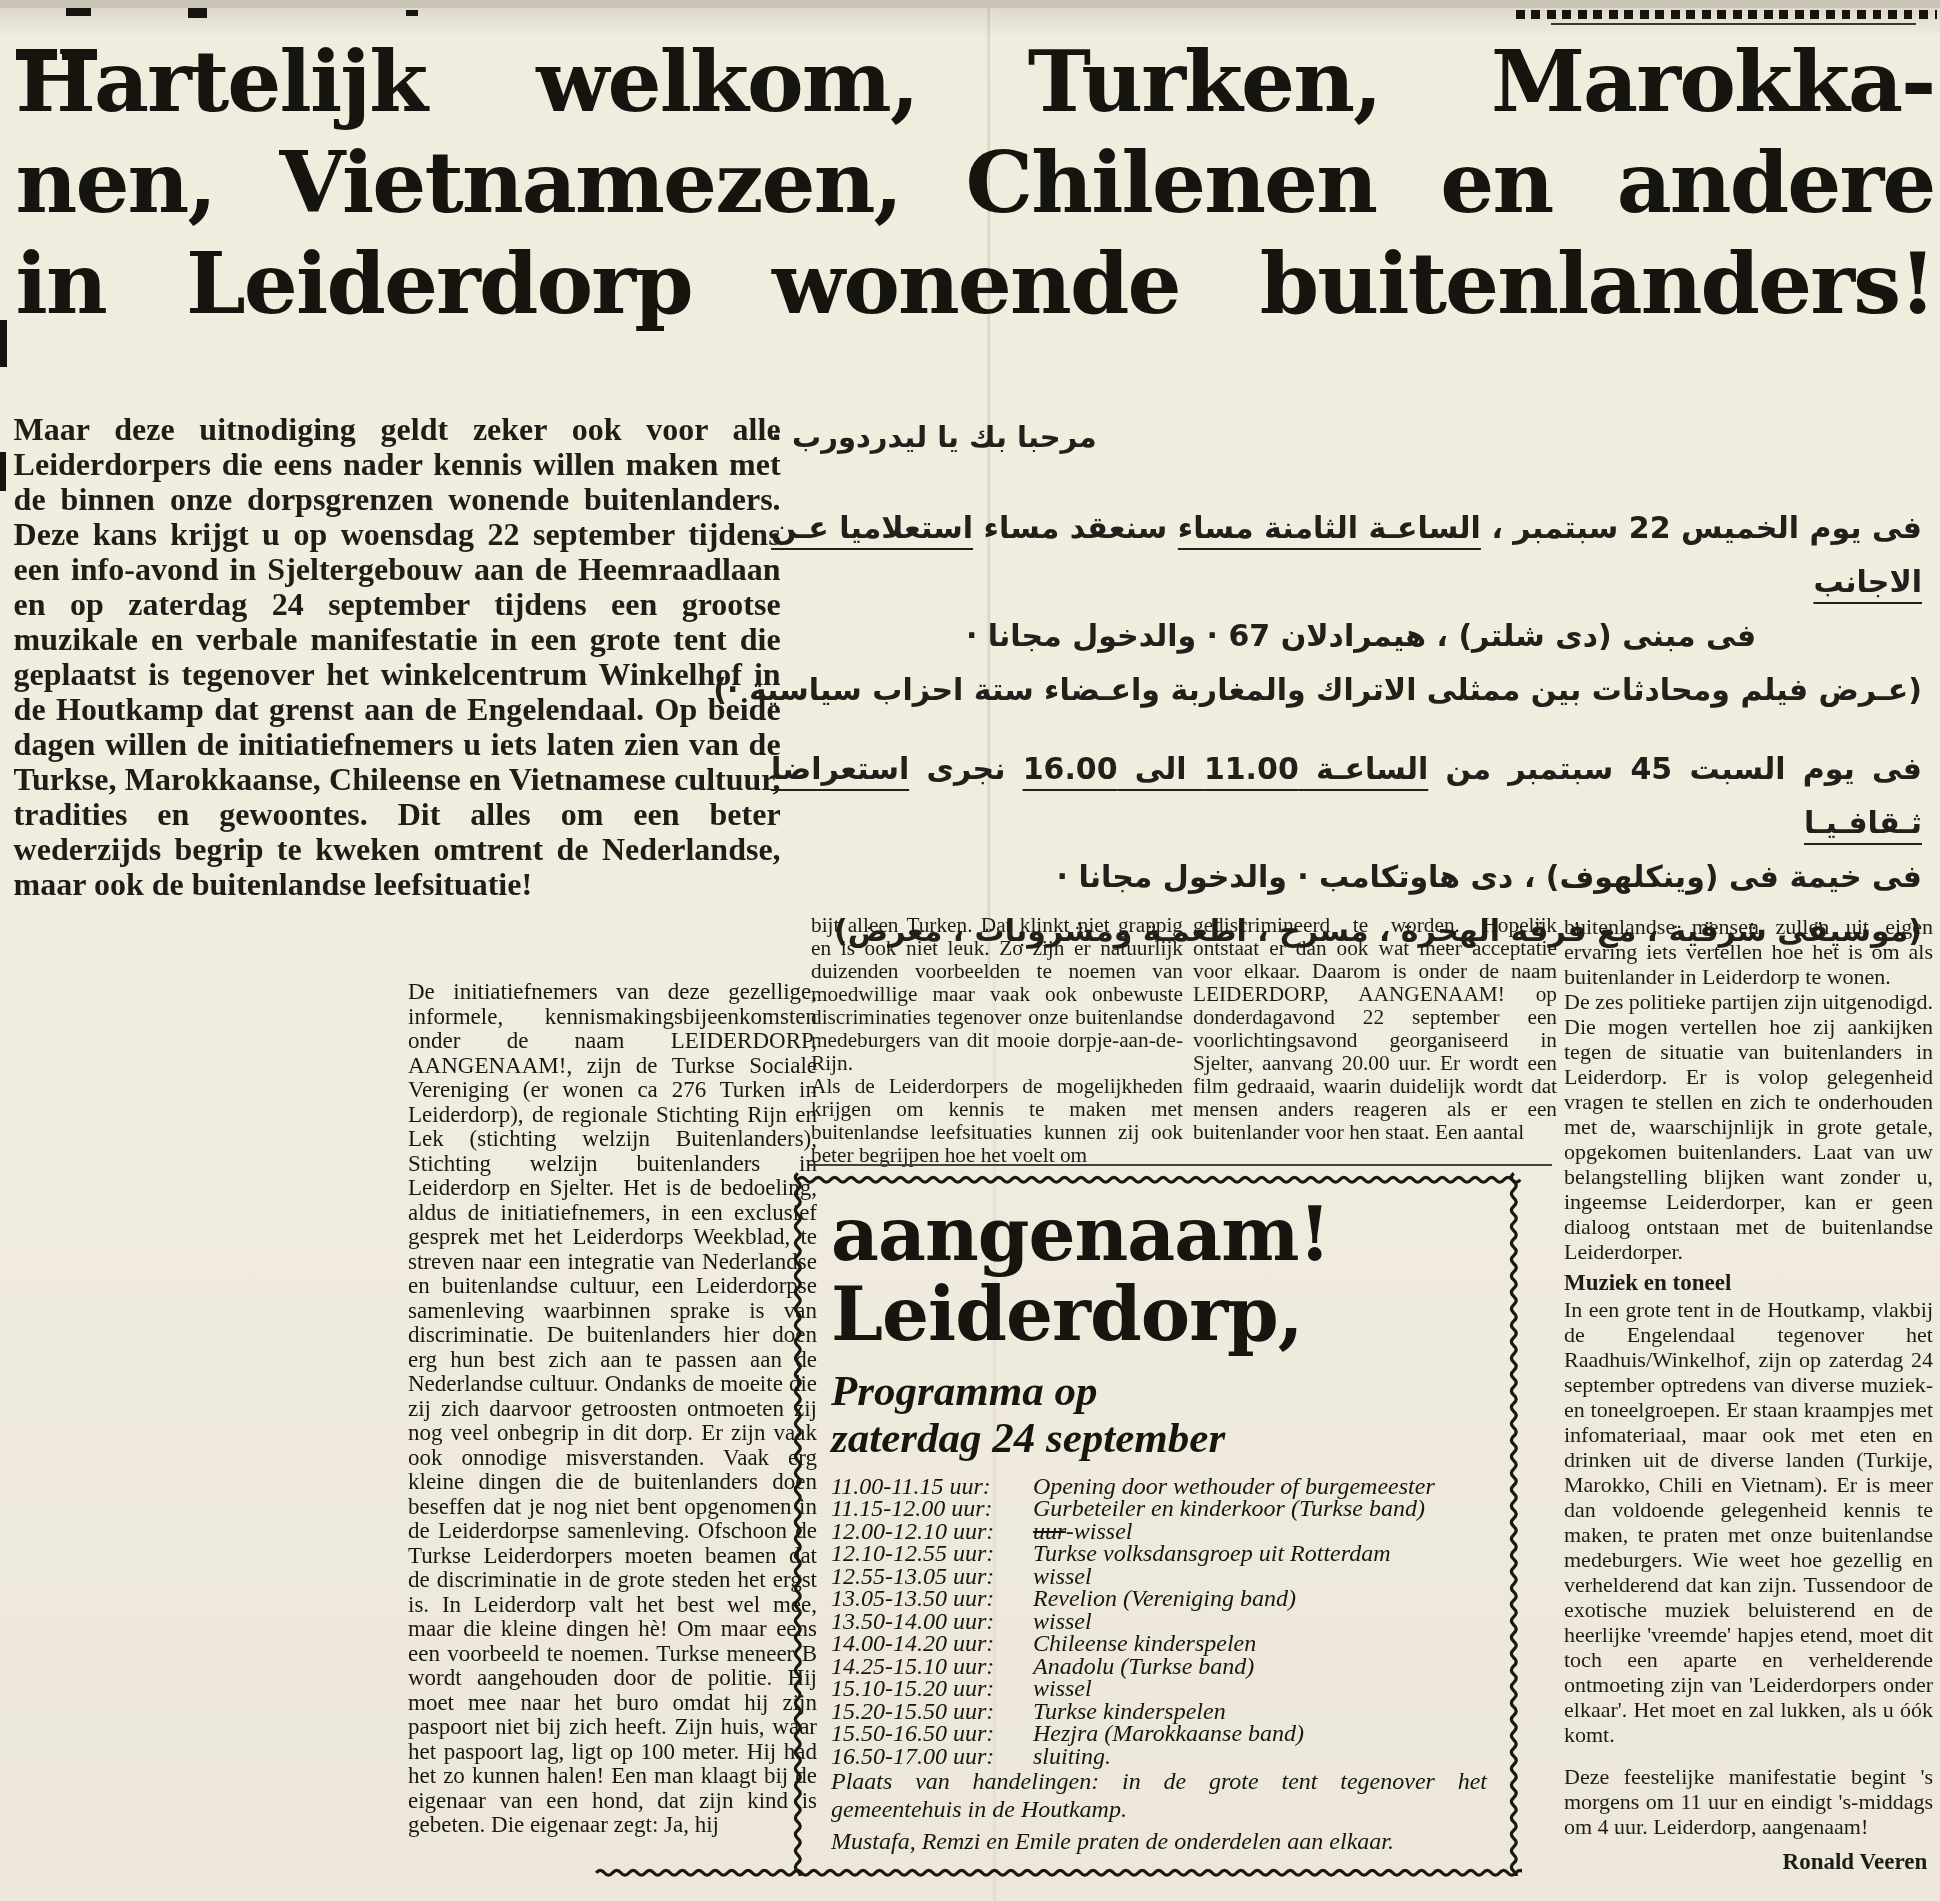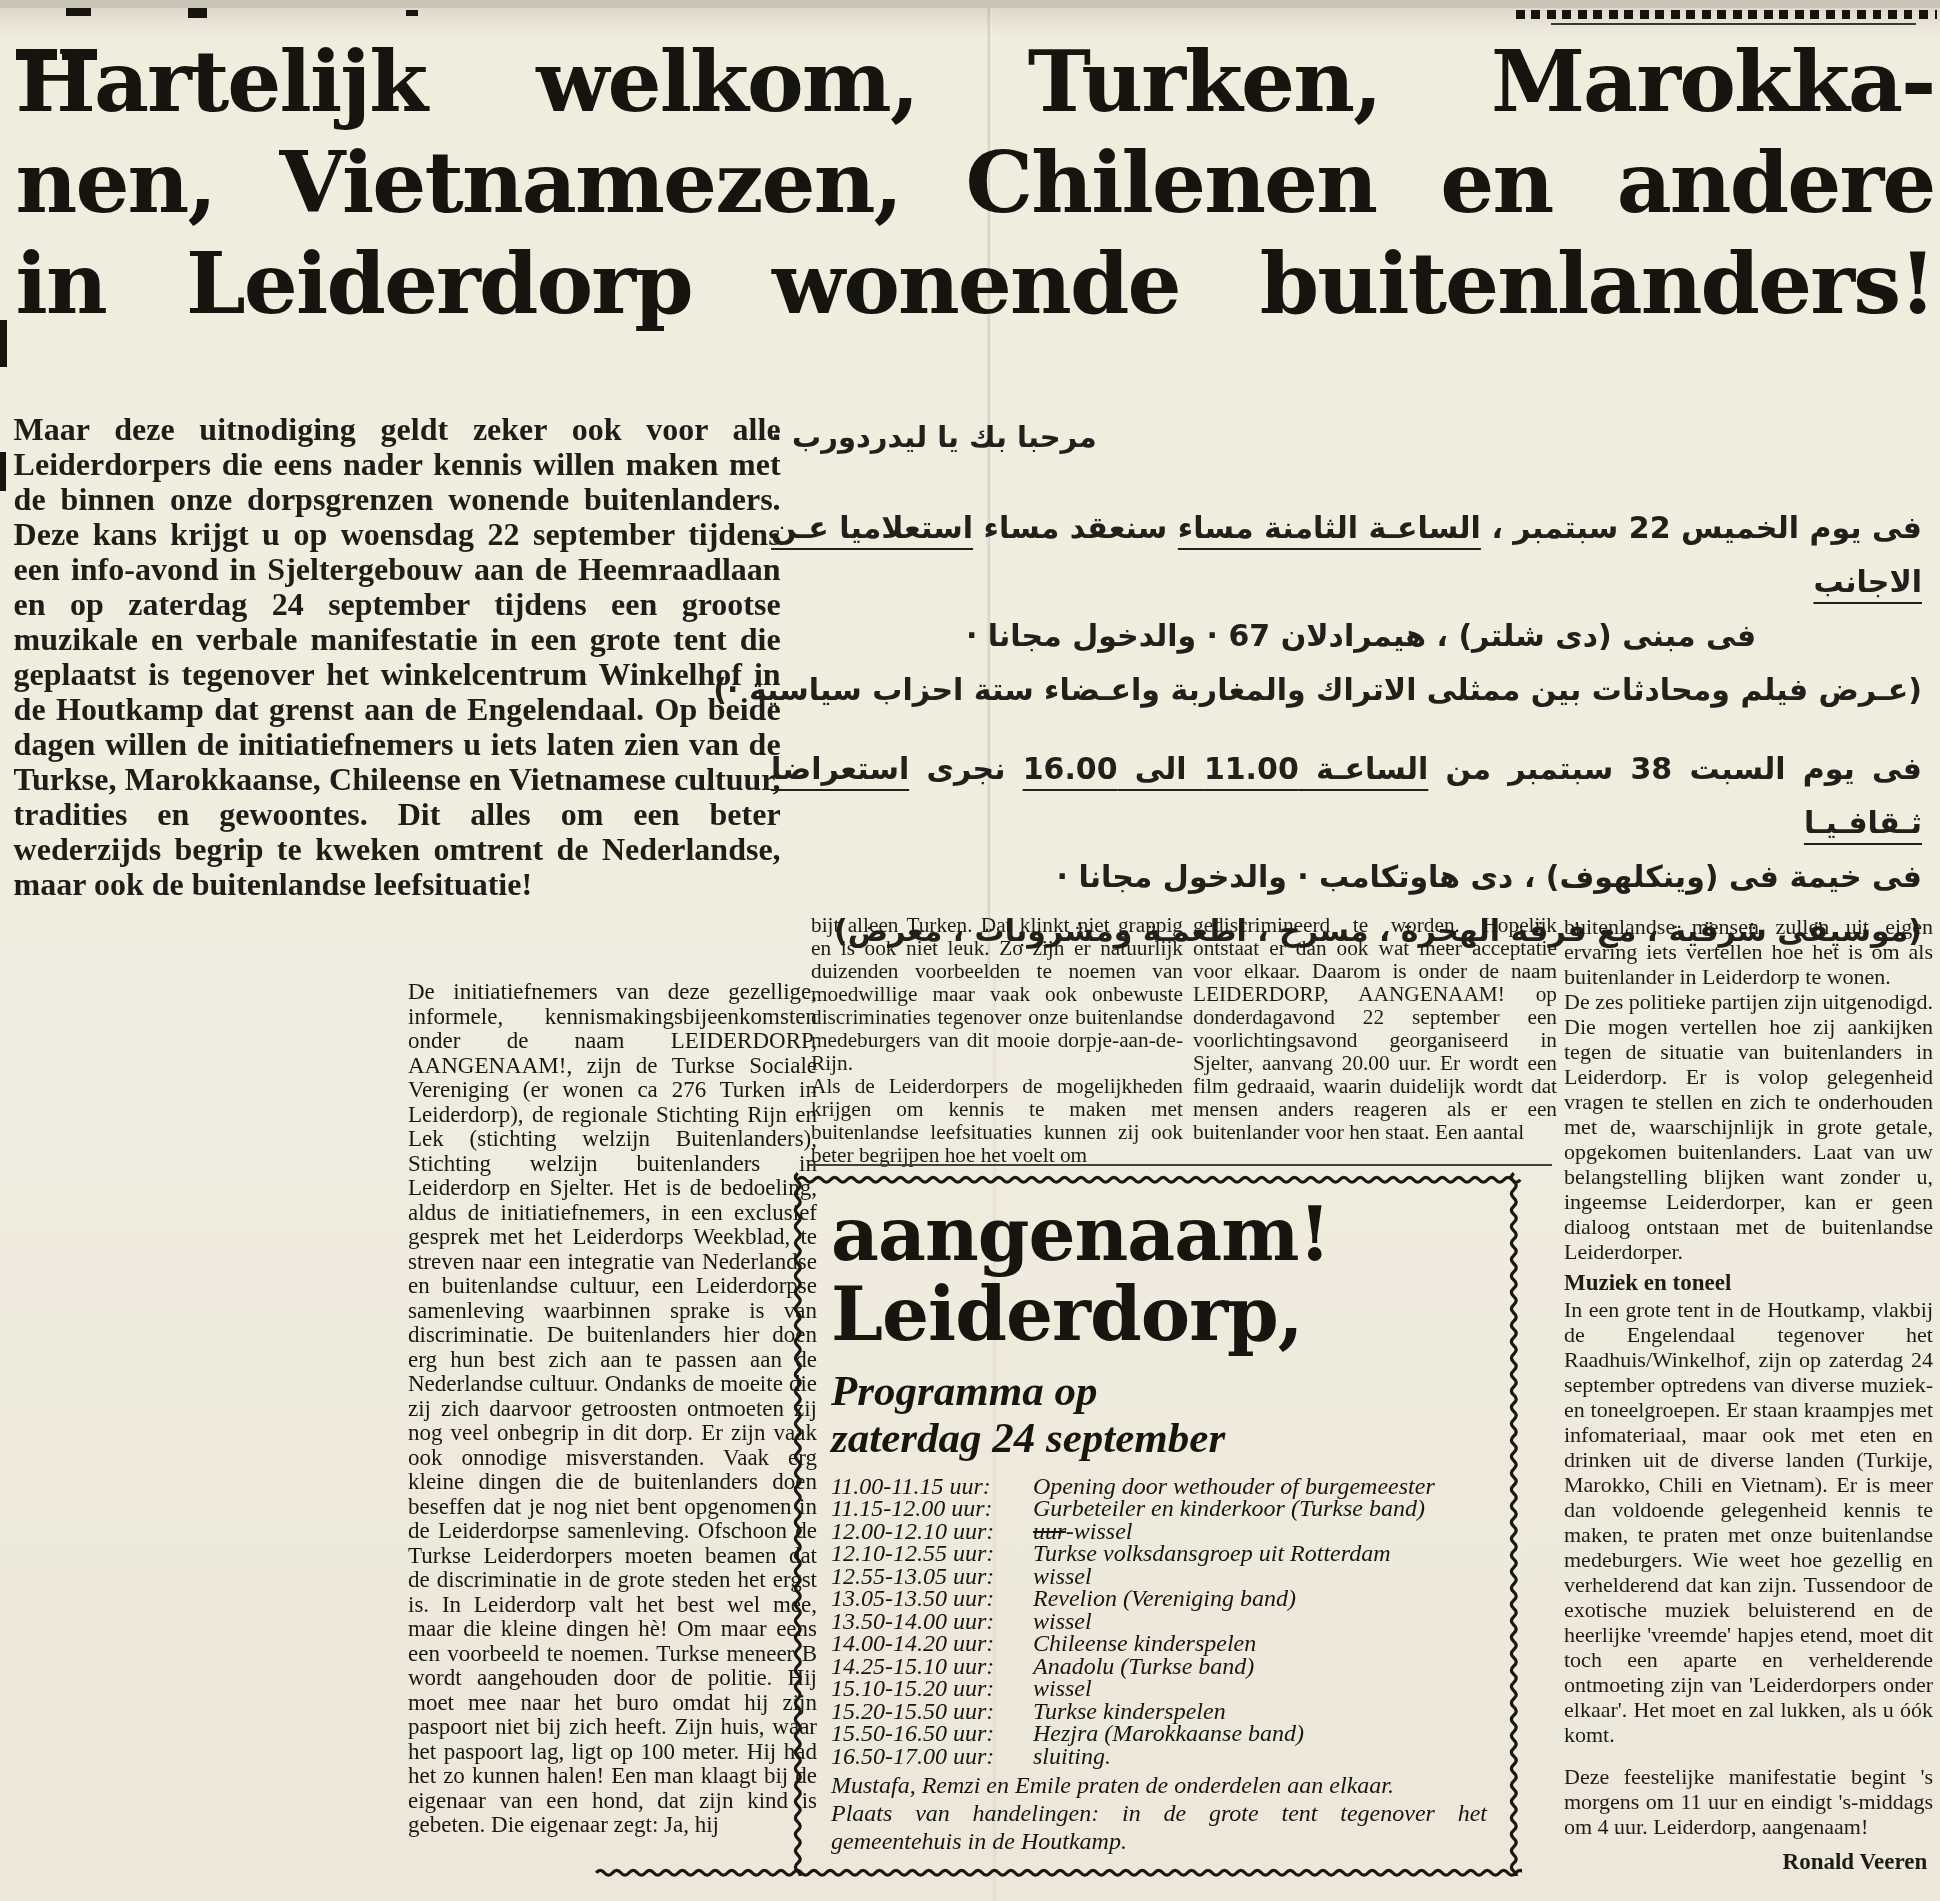--- a/index.html
+++ b/index.html
@@ -118,21 +118,21 @@
     <span class="hl">in Leiderdorp wonende buitenlanders!</span>
   </h1>
 
   <div class="intro">Maar deze uitnodiging geldt zeker ook voor alle Leiderdorpers die eens nader kennis willen maken met de binnen onze dorpsgrenzen wonende buitenlanders. Deze kans krijgt u op woensdag 22 september tijdens een info-avond in Sjeltergebouw aan de Heemraadlaan en op zaterdag 24 september tijdens een grootse muzikale en verbale manifestatie in een grote tent die geplaatst is tegenover het winkelcentrum Winkelhof in de Houtkamp dat grenst aan de Engelendaal. Op beide dagen willen de initiatiefnemers u iets laten zien van de Turkse, Marokkaanse, Chileense en Vietnamese cultuur, tradities en gewoontes. Dit alles om een beter wederzijds begrip te kweken omtrent de Nederlandse, maar ook de buitenlandse leefsituatie!</div>
 
   <div class="arabic">
     <div class="ar-greeting">مرحبا بك يا ليدردورب ·</div>
     <div class="ar-line ar-just ar-b1"><span>فى يوم الخميس 22 سبتمبر ، </span><span class="ar-u">الساعـة الثامنة مساء</span><span> سنعقد مساء </span><span class="ar-u">استعلاميا عـن الاجانب</span></div>
     <div class="ar-line pr30">فى مبنى (دى شلتر) ، هيمرادلان 67 · والدخول مجانا ·</div>
     <div class="ar-line pr165">(عـرض فيلم ومحادثات بين ممثلى الاتراك والمغاربة واعـضاء ستة احزاب سياسية ·)</div>
-    <div class="ar-line ar-just ar-gap"><span>فى يوم السبت 38 سبتمبر من </span><span class="ar-u">الساعـة 11.00 الى 16.00</span><span> نجرى </span><span class="ar-u">استعراضا ثـقافـيـا</span></div>
+    <div class="ar-line ar-just ar-gap"><span>فى يوم السبت 45 سبتمبر من </span><span class="ar-u">الساعـة 11.00 الى 16.00</span><span> نجرى </span><span class="ar-u">استعراضا ثـقافـيـا</span></div>
     <div class="ar-line pr50">فى خيمة فى (وينكلهوف) ، دى هاوتكامب · والدخول مجانا ·</div>
     <div class="ar-line pr190">(موسيقى شرقية ، مع فرقة الهجرة ، مسرح ، اطعمـة ومشروبات ، معرض)</div>
   </div>
 
   <div class="ncol colA">
       <p>De initiatiefnemers van deze gezellige, informele, kennismakingsbijeenkomsten onder de naam LEIDERDORP, AANGENAAM!, zijn de Turkse Sociale Vereniging (er wonen ca 276 Turken in Leiderdorp), de regionale Stichting Rijn en Lek (stichting welzijn Buitenlanders), Stichting welzijn buitenlanders in Leiderdorp en Sjelter. Het is de bedoeling, aldus de initiatiefnemers, in een exclusief gesprek met het Leiderdorps Weekblad, te streven naar een integratie van Nederlandse en buitenlandse cultuur, een Leiderdorpse samenleving waarbinnen sprake is van discriminatie. De buitenlanders hier doen erg hun best zich aan te passen aan de Nederlandse cultuur. Ondanks de moeite die zij zich daarvoor getroosten ontmoeten zij nog veel onbegrip in dit dorp. Er zijn vaak ook onnodige misverstanden. Vaak erg kleine dingen die de buitenlanders doen beseffen dat je nog niet bent opgenomen in de Leiderdorpse samenleving. Ofschoon de Turkse Leiderdorpers moeten beamen dat de discriminatie in de grote steden het ergst is. In Leiderdorp valt het best wel mee, maar die kleine dingen hè! Om maar eens een voorbeeld te noemen. Turkse meneer B wordt aangehouden door de politie. Hij moet mee naar het buro omdat hij zijn paspoort niet bij zich heeft. Zijn huis, waar het paspoort lag, ligt op 100 meter. Hij had het zo kunnen halen! Een man klaagt bij de eigenaar van een hond, dat zijn kind is gebeten. Die eigenaar zegt: Ja, hij</p>
     </div>
   <div class="ncol colB">
       <p>bijt alleen Turken. Dat klinkt niet grappig en is ook niet leuk. Zo zijn er natuurlijk duizenden voorbeelden te noemen van moedwillige maar vaak ook onbewuste discriminaties tegenover onze buitenlandse medeburgers van dit mooie dorpje-aan-de-Rijn.</p>
       <p>Als de Leiderdorpers de mogelijkheden krijgen om kennis te maken met buitenlandse leefsituaties kunnen zij ook beter begrijpen hoe het voelt om</p>
@@ -226,18 +226,18 @@
         </div>
         <div class="sched-row">
           <span class="sched-time">15.50-16.50 uur:</span>
           <span class="sched-event">Hezjra (Marokkaanse band)</span>
         </div>
         <div class="sched-row">
           <span class="sched-time">16.50-17.00 uur:</span>
           <span class="sched-event">sluiting.</span>
         </div>
       </div>
+    <div class="pbox-footer just">Plaats van handelingen: in de grote tent tegenover het gemeentehuis in de Houtkamp.</div>
     <div class="pbox-footer first">Mustafa, Remzi en Emile praten de onderdelen aan elkaar.</div>
-    <div class="pbox-footer just">Plaats van handelingen: in de grote tent tegenover het gemeentehuis in de Houtkamp.</div>
   </div>
 
 </div>
 
 
 </body></html>

